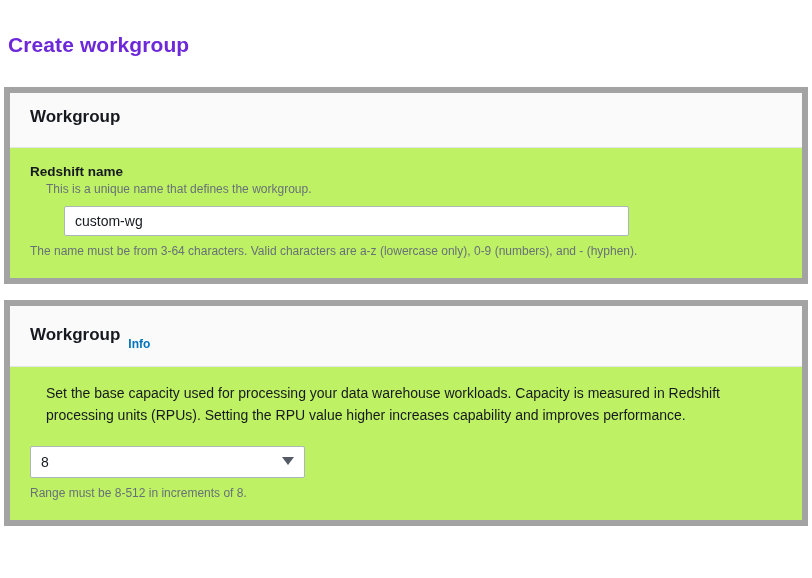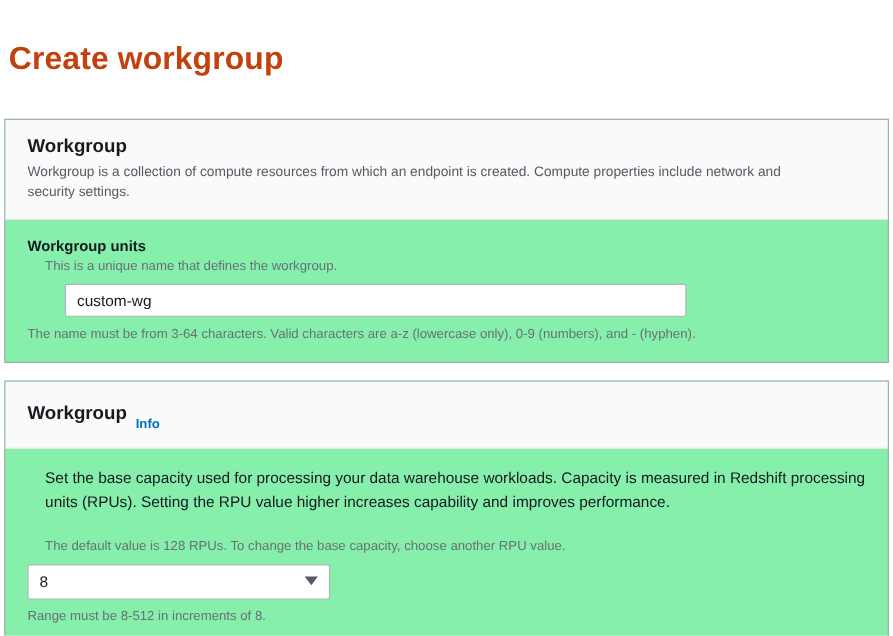--- a/index.html
+++ b/index.html
@@ -15,30 +15,30 @@
     overflow: hidden;
   }
   .page {
     width: 812px;
     height: 578px;
     box-sizing: border-box;
     padding: 0;
     background: #ffffff;
   }
   .page-title {
-    font-size: 29px;
+    font-size: 21px;
     font-weight: bold;
-    color: #c2410c;
+    color: #6d28d9;
     padding: 18px 16px 16px 8px;
     letter-spacing: 0.1px;
     line-height: 1.2;
   }
   .card {
-    border: 1px solid #a3a3a3;
-    background: #86efac;
+    border: 6px solid #a3a3a3;
+    background: #bef264;
     margin: 0 4px 16px 4px;
     box-sizing: border-box;
   }
   .card-header {
     background: #fafafa;
     border-bottom: 1px solid #e3e4e6;
     padding: 14px 20px 16px 20px;
   }
   .card-title {
     font-size: 17px;
@@ -150,37 +150,35 @@
 </head>
 <body>
 
 <div class="page">
 
   <h1 class="page-title">Create workgroup</h1>
 
   <div class="card">
     <div class="card-header">
       <div class="card-title">Workgroup</div>
-      <p class="card-desc">Workgroup is a collection of compute resources from which an endpoint is created. Compute properties include network and security settings.</p>
     </div>
     <div class="card-body">
-      <div class="field-label">Workgroup units</div>
+      <div class="field-label">Redshift name</div>
       <div class="field-hint">This is a unique name that defines the workgroup.</div>
       <input class="text-input" type="text" value="custom-wg" placeholder="" style="">
       <div class="field-foot">The name must be from 3-64 characters. Valid characters are a-z (lowercase only), 0-9 (numbers), and - (hyphen).</div>
     </div>
   </div>
 
   <div class="card">
     <div class="capacity-head">
       <span class="card-title">Workgroup</span><a class="info-link">Info</a>
     </div>
     <div class="card-body">
       <p class="capacity-body-text">Set the base capacity used for processing your data warehouse workloads. Capacity is measured in Redshift processing units (RPUs). Setting the RPU value higher increases capability and improves performance.</p>
-      <div class="field-hint">The default value is 128 RPUs. To change the base capacity, choose another RPU value.</div>
       <div class="select-wrap">
         <div class="select-box">8</div>
         <span class="select-arrow"></span>
       </div>
       <div class="field-foot">Range must be 8-512 in increments of 8.</div>
     </div>
   </div>
 
 </div>
 

